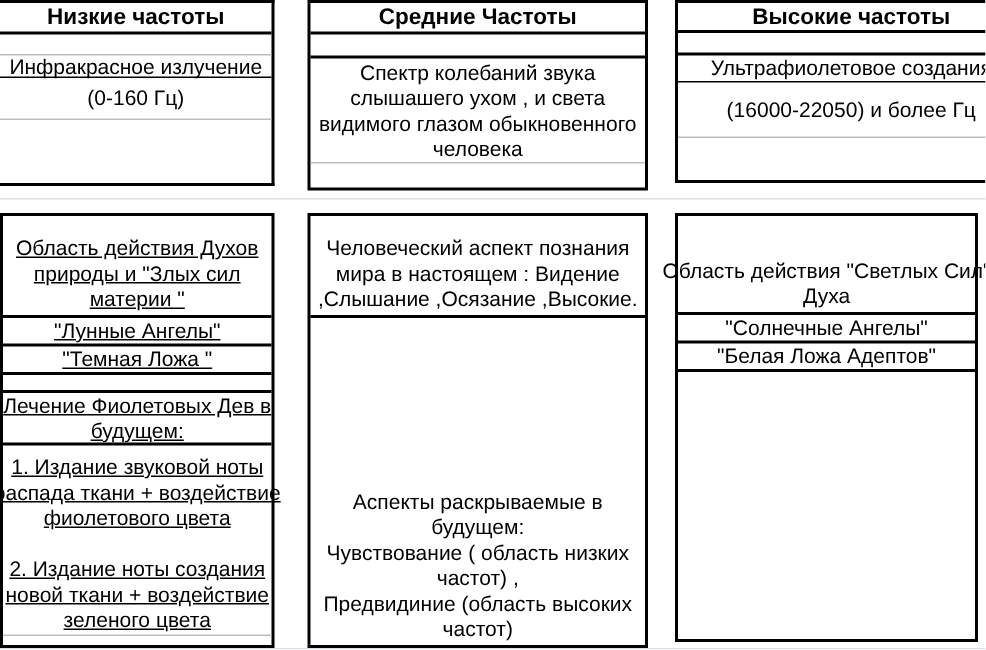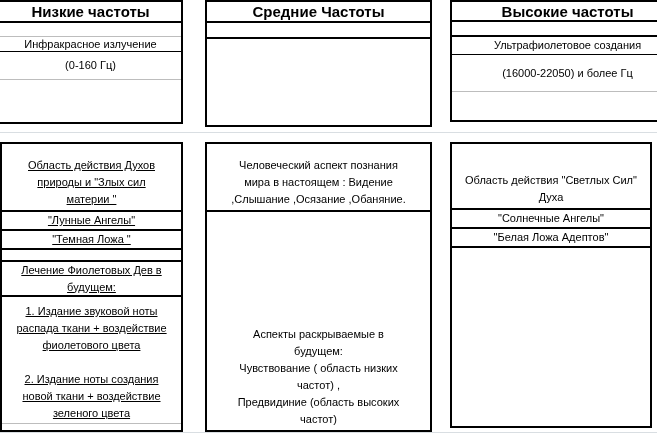--- a/index.html
+++ b/index.html
@@ -12,21 +12,21 @@
   }
   .blk {
     position:absolute; background:#ffffff;
     border:2px solid #000;
     display:flex; flex-direction:column;
   }
   .noleft { border-left:none; }
   .row {
     width:100%; flex:0 0 auto;
     display:flex; align-items:center; justify-content:center;
-    text-align:center; font-size:11px; line-height:17px;
+    text-align:center; font-size:14px; line-height:17px;
     white-space:pre; overflow:visible;
   }
   .hdr  { font-weight:bold; font-size:15px; }
   .bb2  { border-bottom:2px solid #000; }
   .bb1  { border-bottom:1px solid #000; }
   .bbg  { border-bottom:1px solid #bdbdbd; }
   .bottom { align-items:flex-end; padding-bottom:2px; }
   .topal  { align-items:flex-start; padding-top:6px; }
   .grow { flex:1 1 auto; }
   
@@ -57,20 +57,24 @@
     <div class="row hdr h21 bb2">Низкие частоты</div>
     <div class="row h14 bbg"></div>
     <div class="row h15 bb1">Инфракрасное излучение</div>
     <div class="row h42 bbg">(0-160 Гц)</div>
     <div class="row grow"></div>
   </div>
 
   <div class="blk" id="mid-top">
     <div class="row hdr h21 bb2">Средние Частоты</div>
     <div class="row h16 bb2"></div>
+    <div class="row h70 bbg">Спектр колебаний звука
+слышашего ухом , и света
+видимого глазом обыкновенного
+человека</div>
   </div>
 
   <div class="blk" id="high-top">
     <div class="row hdr h20 bb2">Высокие частоты</div>
     <div class="row h15 bb2"></div>
     <div class="row h18 bb1">Ультрафиолетовое создания</div>
     <div class="row h37 bbg">(16000-22050) и более Гц</div>
     <div class="row grow"></div>
   </div>
 
@@ -89,21 +93,21 @@
 
 2. Издание ноты создания
 новой ткани + воздействие
 зеленого цвета</div>
     <div class="row grow"></div>
   </div>
 
   <div class="blk" id="mid-main">
     <div class="row h68 bb2 bottom">Человеческий аспект познания
 мира в настоящем : Видение
-,Слышание ,Осязание ,Обаняние.</div>
+,Слышание ,Осязание ,Высокие.</div>
     <div class="row grow bottom">Аспекты раскрываемые в
 будущем:
 Чувствование ( область низких
 частот) ,
 Предвидиние (область высоких
 частот)</div>
   </div>
 
   <div class="blk" id="high-main">
     <div class="row h66 bb2 bottom">Область действия "Светлых Сил"

